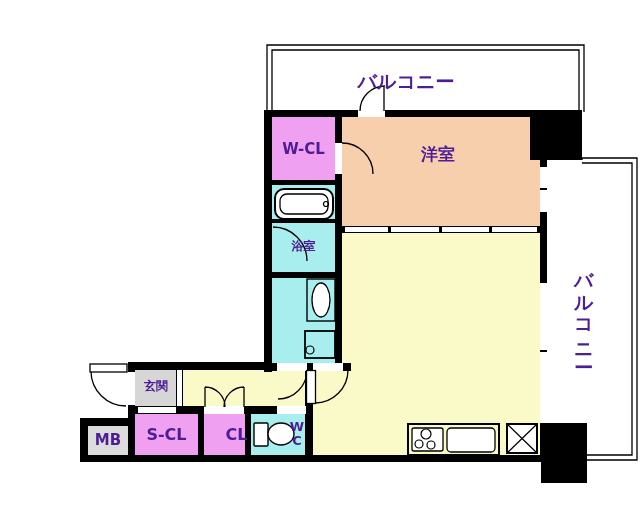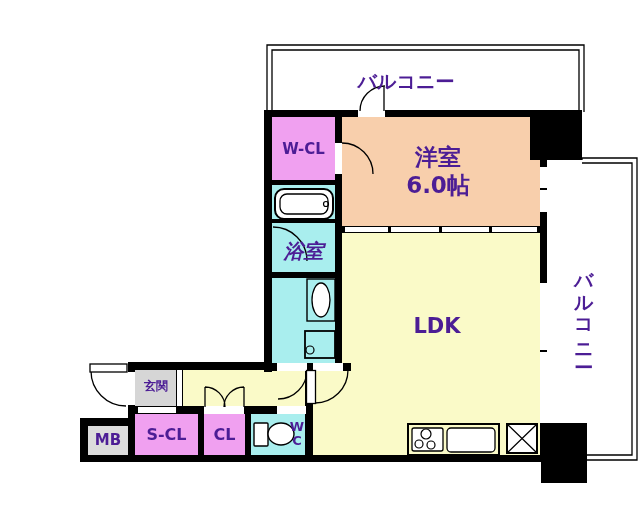--- a/index.html
+++ b/index.html
@@ -135,30 +135,28 @@
     </g>
 
     <g>
       <rect x="467" y="424" width="30" height="29" fill="#fff" stroke="#000" stroke-width="2"></rect>
       <path d="M467,424 L497,453 M497,424 L467,453" stroke="#000" stroke-width="1.3" fill="none"></path>
     </g>
   </svg>
 
   <div class="lbl" style="left:266px;top:70px;width:200px;font-size:19px;">バルコニー</div>
   <div class="lbl" style="left:533px;top:258px;font-size:19px;writing-mode:vertical-rl;letter-spacing:3px;">バルコニー</div>
-  <div class="lbl" style="left:338px;top:144px;width:120px;font-size:23px;">
+  <div class="lbl" style="left:338px;top:144px;width:120px;font-size:17px;">
     <div>洋室</div>
-    <div>6.0帖</div>
   </div>
   <div class="lbl" style="left:337px;top:314px;width:120px;font-size:21px;">
-    <div>LDK</div>
   </div>
   <div class="lbl" style="left:230px;top:140px;width:67px;font-size:15px;">W-CL</div>
-  <div class="lbl" style="left:232px;top:239px;width:63px;font-size:20px;font-style:italic;">浴室</div>
+  <div class="lbl" style="left:232px;top:239px;width:63px;font-size:12px;">浴室</div>
   <div class="lbl" style="left:93px;top:379px;width:46px;font-size:12px;">玄関</div>
   <div class="lbl" style="left:48px;top:431px;width:40px;font-size:15px;">MB</div>
   <div class="lbl" style="left:95px;top:425px;width:63px;font-size:16px;">S-CL</div>
-  <div class="lbl" style="left:164px;top:425px;width:41px;font-size:16px;text-align:center;">CL</div>
+  <div class="lbl" style="left:176px;top:425px;width:41px;font-size:16px;text-align:center;">CL</div>
   <div class="lbl" style="left:249px;top:420px;width:16px;font-size:13px;line-height:1.1;">
     <div>W</div>
     <div>C</div>
   </div>
 </div>
 
 </body></html>

